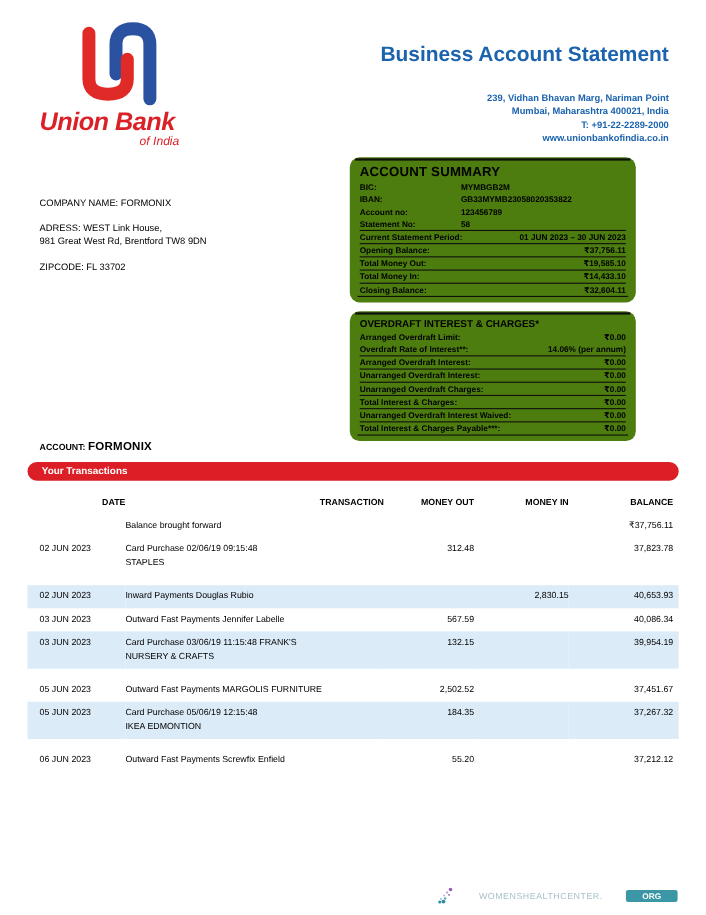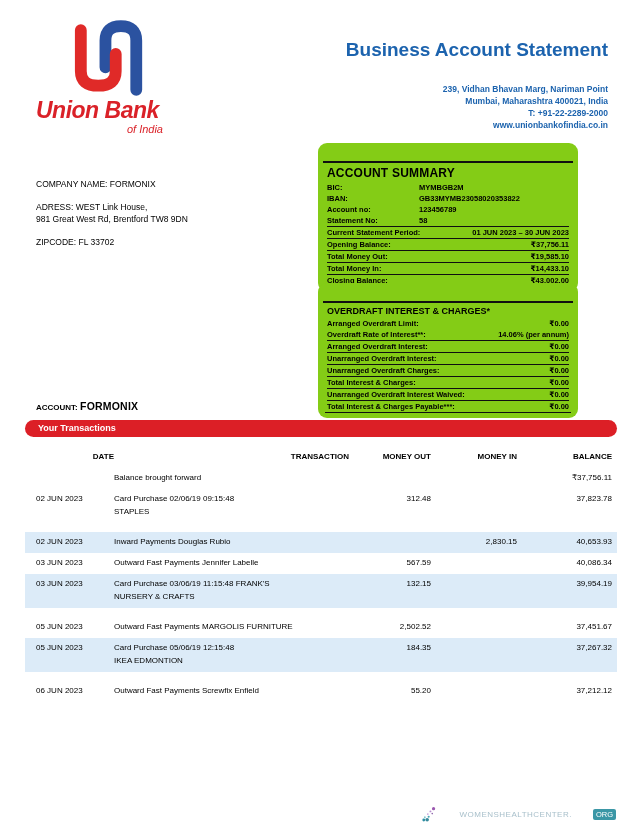--- a/index.html
+++ b/index.html
@@ -20,22 +20,22 @@
   .doc-title { position:absolute; top:39px; right:34px; font-size:19px; font-weight:bold; color:#1c63ae; }
   .bank-address { position:absolute; top:83px; right:34px; text-align:right; font-size:8.5px; font-weight:bold; color:#1c63ae; line-height:12px; }
 
   
   .company { position:absolute; left:36px; top:178px; font-size:8.5px; line-height:12px; color:#000; }
   .company .gap-after { margin-bottom:11px; }
 
   
   .box {
     position:absolute; left:318px; width:260px;
-    background:#84cc16; border-radius:9px;
-    padding:18px 9px 5px; font-size:7.5px; font-weight:bold; color:#000;
+    background:#4d7c0f; border-radius:9px;
+    padding:1px 9px 5px; font-size:7.5px; font-weight:bold; color:#000;
   }
   .box .rule-top { border-top:2px solid #101010; margin:0 -4px; }
   .box .rule-bottom { border-top:1px solid #101010; margin:0 -2px; }
   .summary-box { top:143px; }
   .summary-box .box-title { font-size:12px; letter-spacing:0.2px; margin:3px 0 2px; }
   .overdraft-box { top:283px; }
   .overdraft-box .box-title { font-size:9px; margin:3px 0 2px; }
   .frow { display:flex; line-height:11px; }
   .frow .lbl { width:92px; flex:none; }
   .frow.spread { justify-content:space-between; }
@@ -55,21 +55,21 @@
   .tx-table .c-date   { padding-left:11px; }
   .tx-table .c-bal    { padding-right:5px; }
   .tx-table .num, .tx-table th.num { text-align:right; }
   .tx-table tr.striped td { background:#dcebf8; }
   .tx-table tr.gap td { padding:0; height:9px; background:#fff; }
   .desc2 { margin-top:3px; }
 
   
   .watermark { position:absolute; top:806px; right:26px; display:flex; align-items:center; gap:21px; }
   .wm-text { font-size:8px; color:#a9c0cb; letter-spacing:0.5px; }
-  .wm-badge { font-size:7.5px; font-weight:normal; color:#fff; background:#3b97a6; padding:1px 3px; border-radius:2px; }
+  .wm-badge { font-size:7.5px; font-weight:bold; color:#fff; background:#3b97a6; padding:1px 15px; border-radius:2px; }
 </style>
 </head>
 <body>
 
 <div class="page">
 
   <div class="logo">
     <svg class="emblem" width="100" height="77" viewBox="0 0 77 75">
       <path d="M37 46 V20 Q37 6 52 6 Q67 6 67 20 V68" fill="none" stroke="#2b52a0" stroke-width="11.5" stroke-linecap="round"></path>
       <path d="M13 10 V50 Q13 64 30 64 Q47 64 47 50 V33" fill="none" stroke="#e02a28" stroke-width="11.5" stroke-linecap="round"></path>
@@ -124,21 +124,21 @@
     <div class="srow">
       <span>Total Money Out:</span>
       <span>₹19,585.10</span>
     </div>
     <div class="srow">
       <span>Total Money In:</span>
       <span>₹14,433.10</span>
     </div>
     <div class="srow">
       <span>Closing Balance:</span>
-      <span>₹43,002.00</span>
+      <span>₹32,604.11</span>
     </div>
     <div class="rule-bottom"></div>
   </section>
 
   <section class="box overdraft-box">
     <div class="rule-top"></div>
     <div class="box-title">OVERDRAFT INTEREST &amp; CHARGES*</div>
     <div class="frow spread">
       <span>Arranged Overdraft Limit:</span>
       <span>₹0.00</span>

